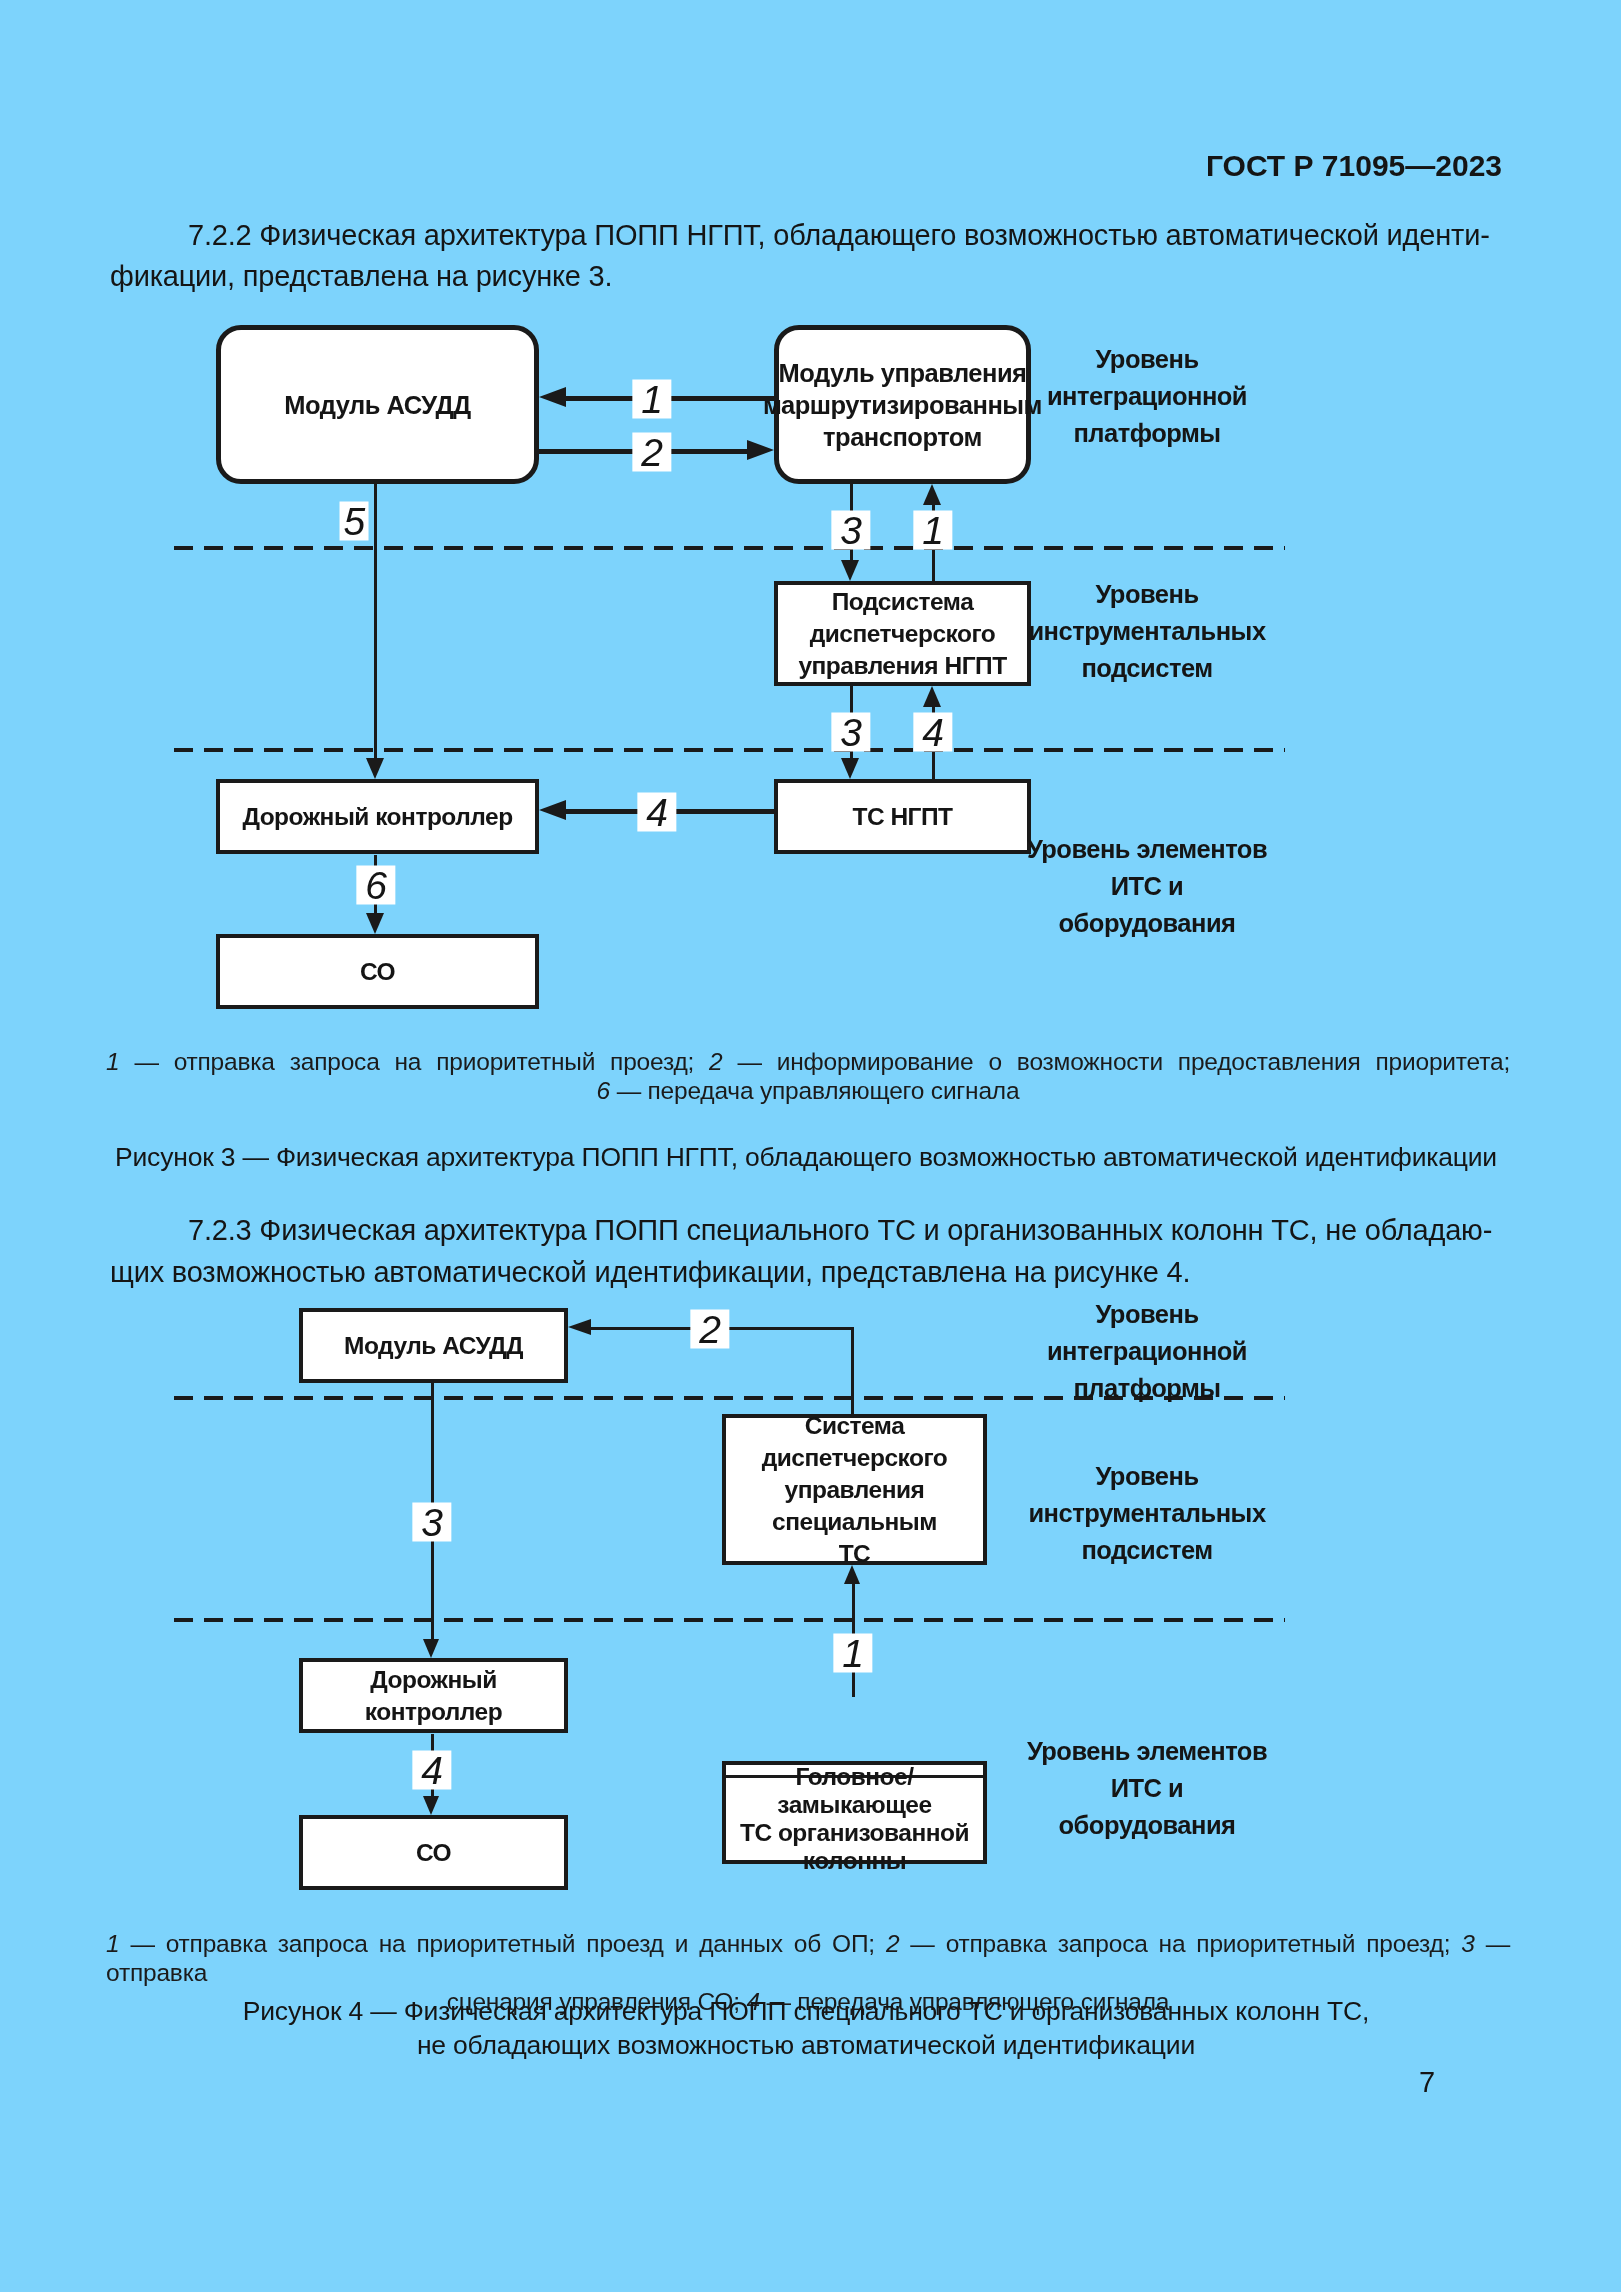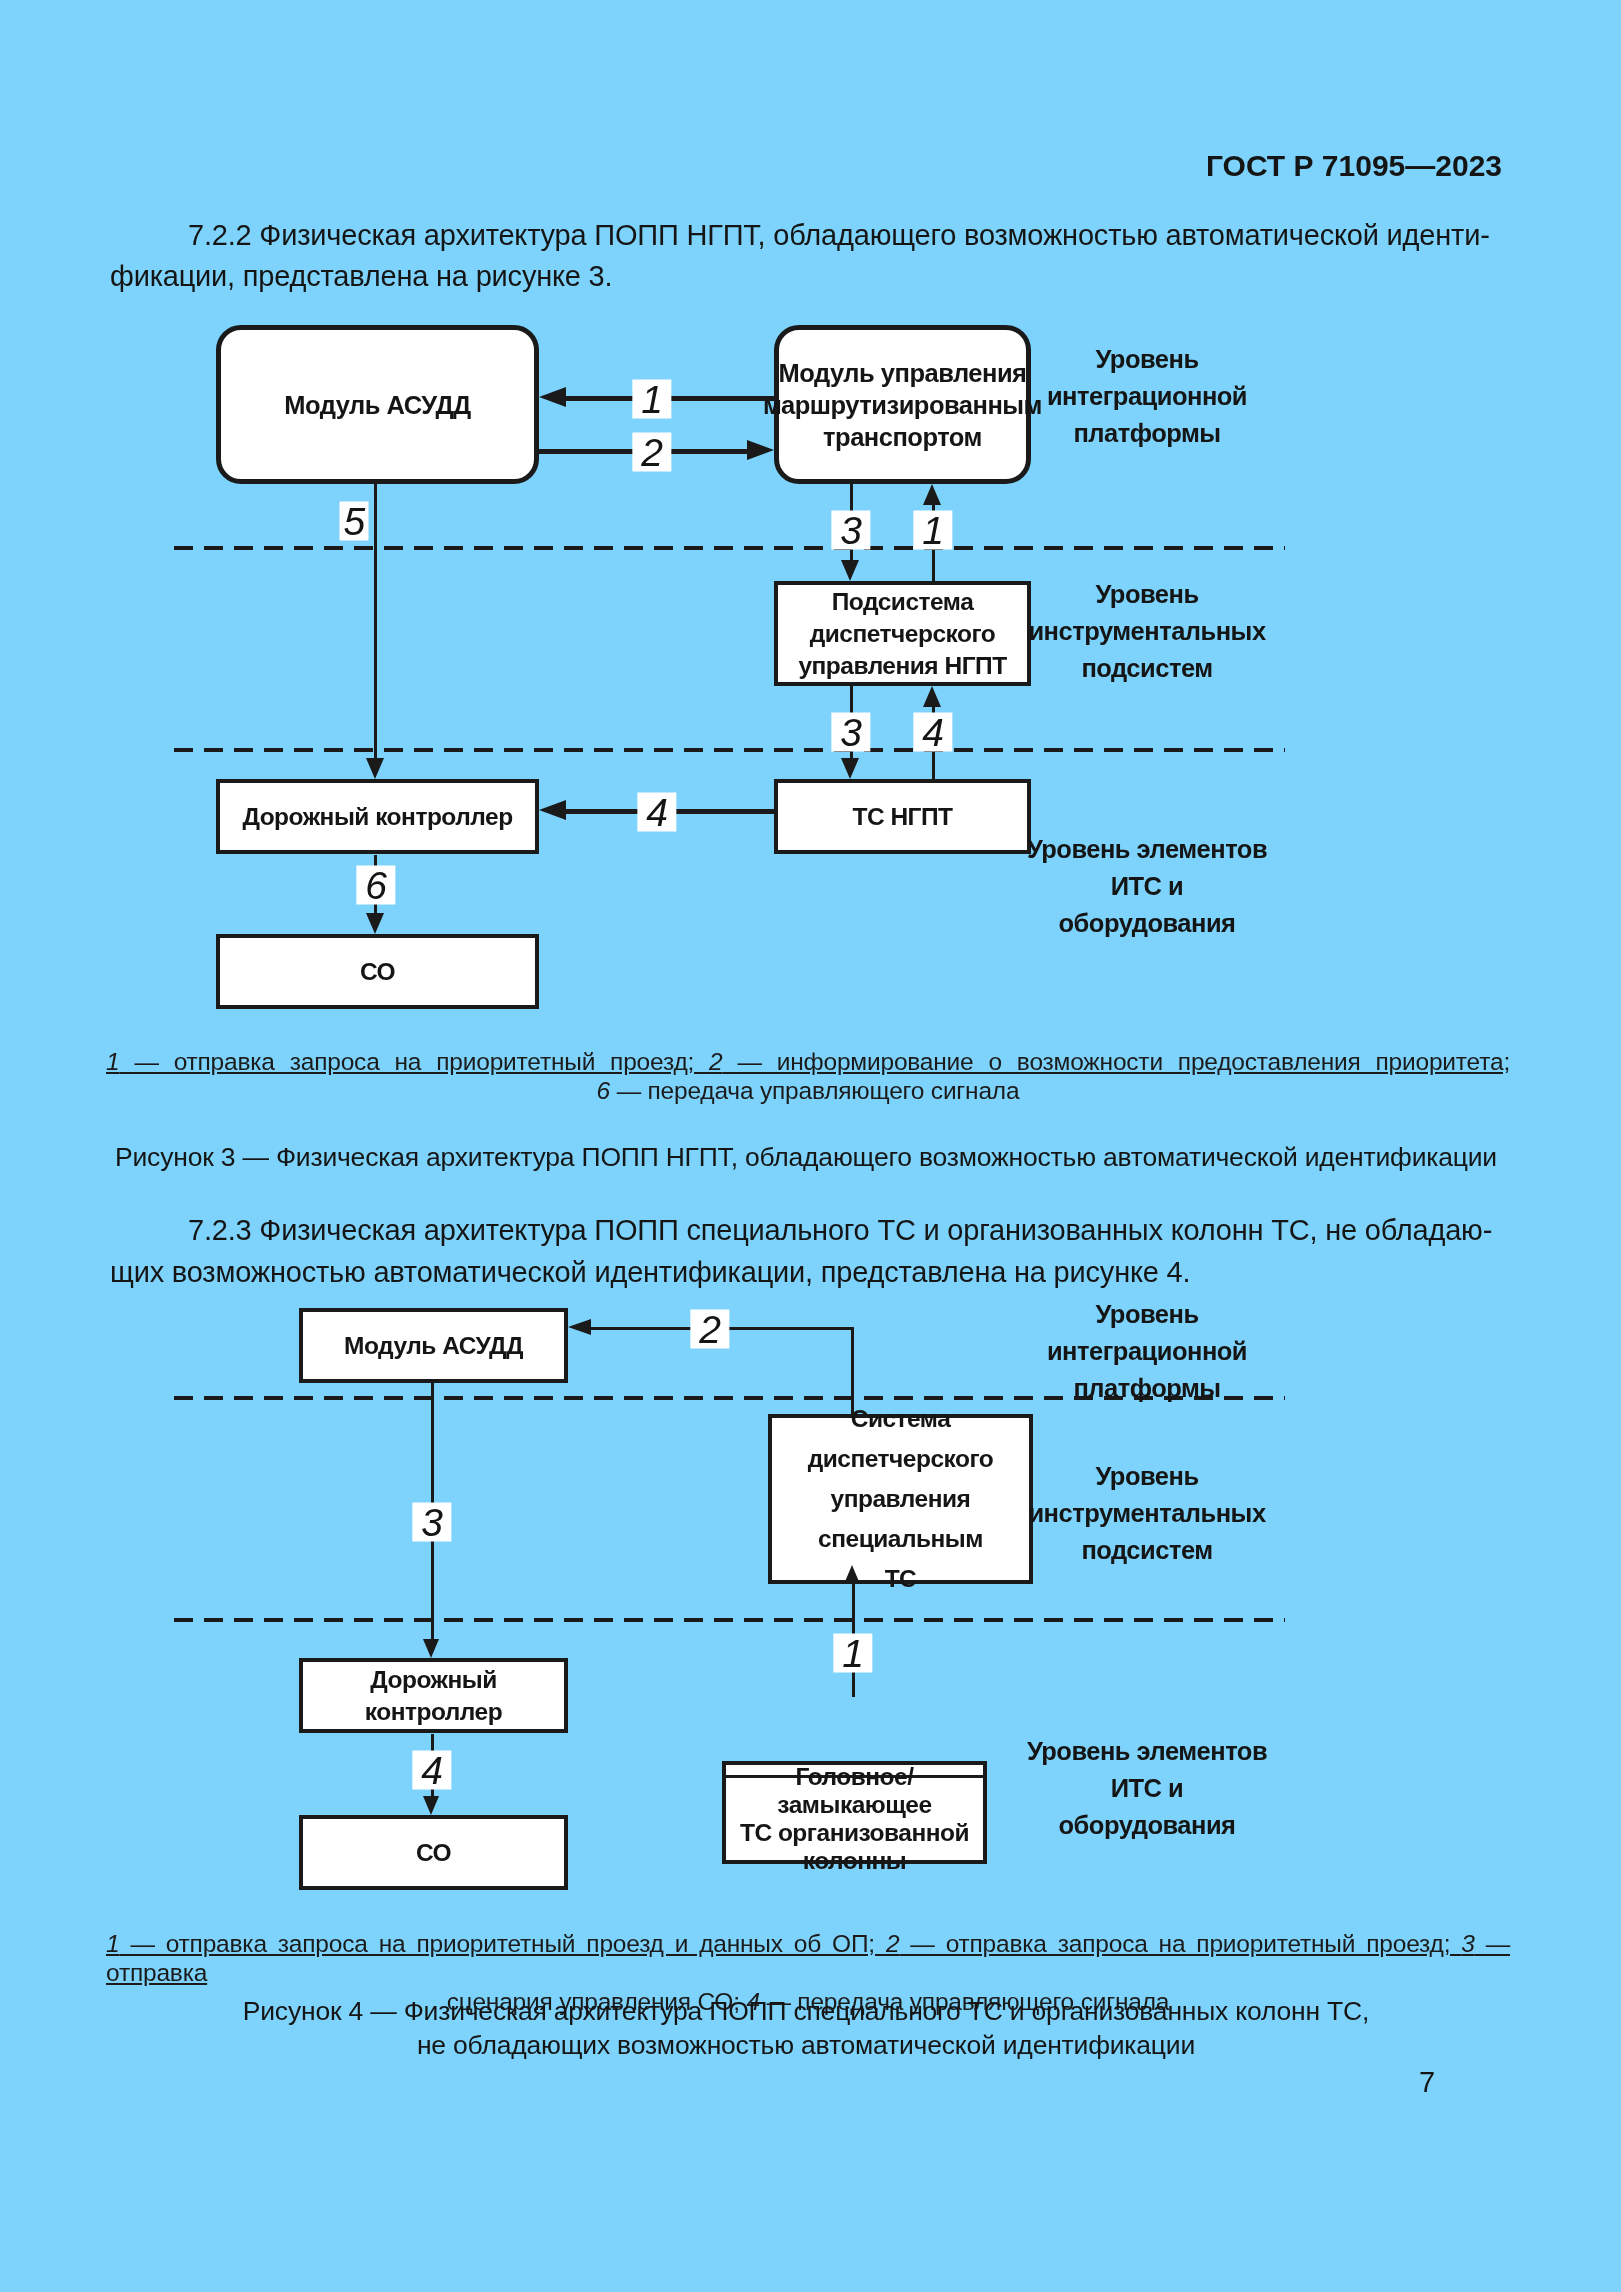--- a/index.html
+++ b/index.html
@@ -42,21 +42,21 @@
   .sm.ah-u{border-left-width:8.8px;border-right-width:8.8px;border-bottom-width:19.6px;}
   .num{
     position:absolute;font-style:italic;font-size:39px;font-weight:normal;
     background:#fff;padding:0 8.8px;transform:translate(-50%,-50%);line-height:1;
   }
   .num.side{transform:translate(-100%,-50%);padding:0 3.9px;}
   .legend{
     position:absolute;left:106px;width:1404px;font-size:24.5px;letter-spacing:-0.2px;color:#1b1b1b;
   }
   .legend-line{line-height:29px;}
-  .legend-line.justify{text-align:justify;text-align-last:justify;text-decoration:underline;}
+  .legend-line.justify{text-align:justify;text-align-last:justify;}
   .legend-line.center{text-align:center;}
   .lnum{font-style:italic;}
   .caption{
     position:absolute;left:110px;width:1392px;text-align:center;font-size:26.5px;
     letter-spacing:-0.2px;line-height:34px;white-space:pre-line;
   }
   .pageno{position:absolute;font-size:29px;}
 </style>
 </head>
 <body>
@@ -137,21 +137,21 @@
 
   <div class="para l1" style="left:188px;top:1210px;width:1313px;">7.2.3  Физическая архитектура ПОПП специального ТС и организованных колонн ТС, не обладаю-</div>
   <div class="para" style="left:110px;top:1252px;width:1313px;">щих возможностью автоматической идентификации, представлена на рисунке 4.</div>
 
   <div style="position:absolute;left:0;top:0;">
 
     <div class="dash" style="left:174px;top:1396px;width:1111px;"></div>
     <div class="dash" style="left:174px;top:1618px;width:1111px;"></div>
 
     <div class="box" style="left:299px;top:1308px;width:269px;height:75px;"><span>Модуль АСУДД</span></div>
-    <div class="box" style="left:722px;top:1414px;width:265px;height:170px;line-height:40px;margin-left:46px;"><span>Система
+    <div class="box" style="left:722px;top:1414px;width:265px;height:151px;line-height:32px;"><span>Система
 диспетчерского
 управления
 специальным
 ТС</span></div>
     <div class="box" style="left:299px;top:1658px;width:269px;height:75px;"><span>Дорожный контроллер</span></div>
     <div class="box" style="left:299px;top:1815px;width:269px;height:75px;"><span>СО</span></div>
     <div class="box" style="left:722px;top:1761px;width:265px;height:82px;line-height:30px;"><span>Специальное
 ТС</span></div>
     <div class="box" style="left:722px;top:1775px;width:265px;height:89px;border-top-width:3.9px;line-height:28px;"><span>Головное/замыкающее
 ТС организованной

